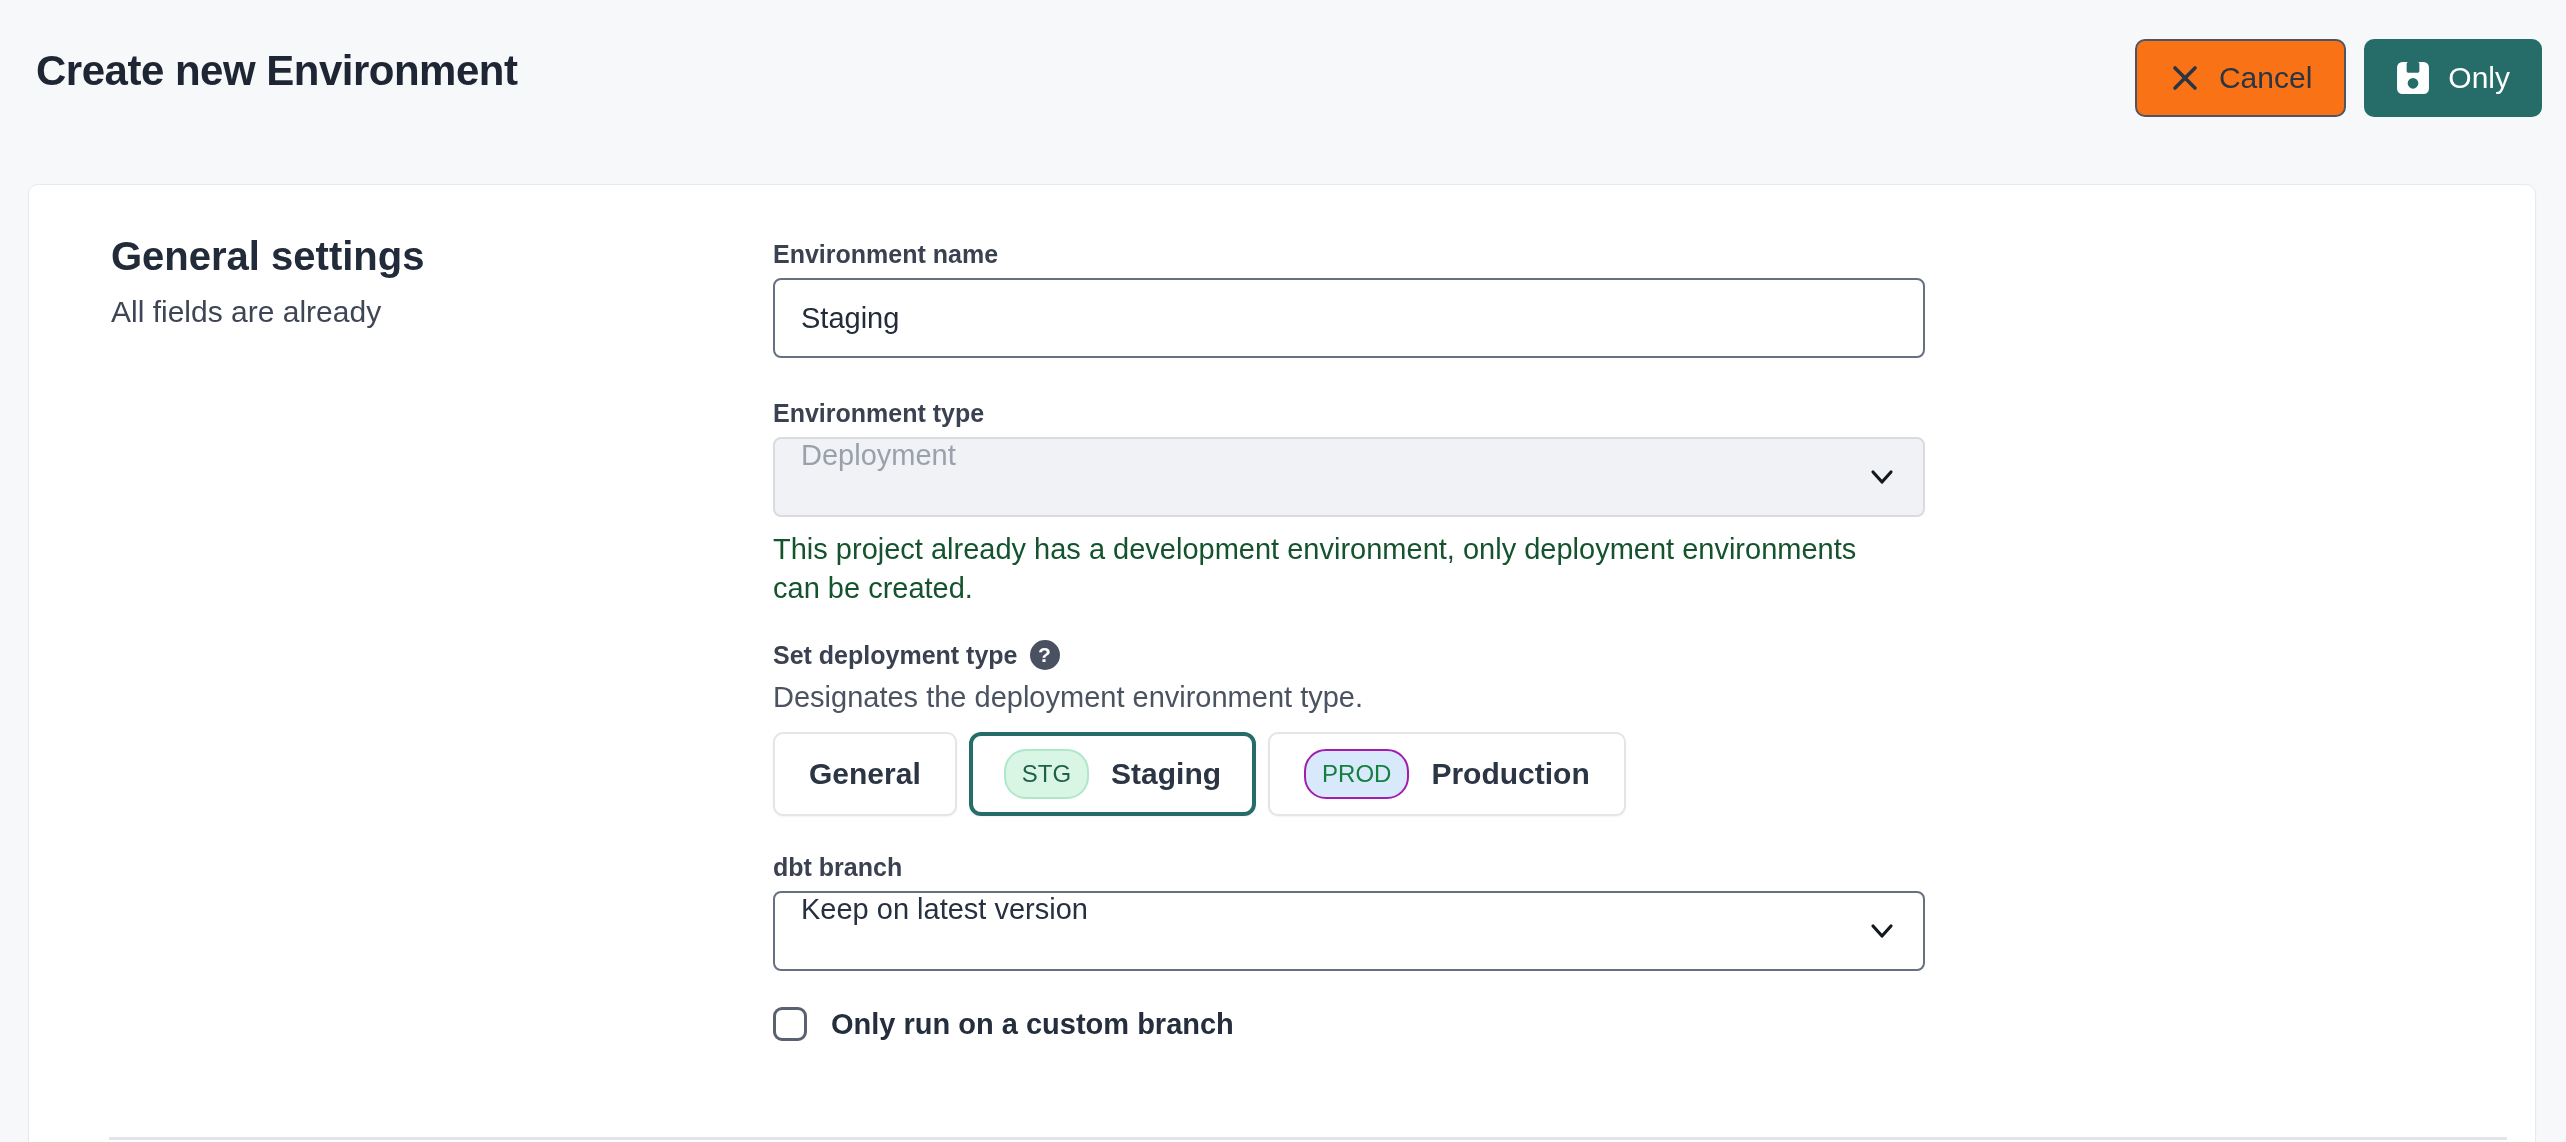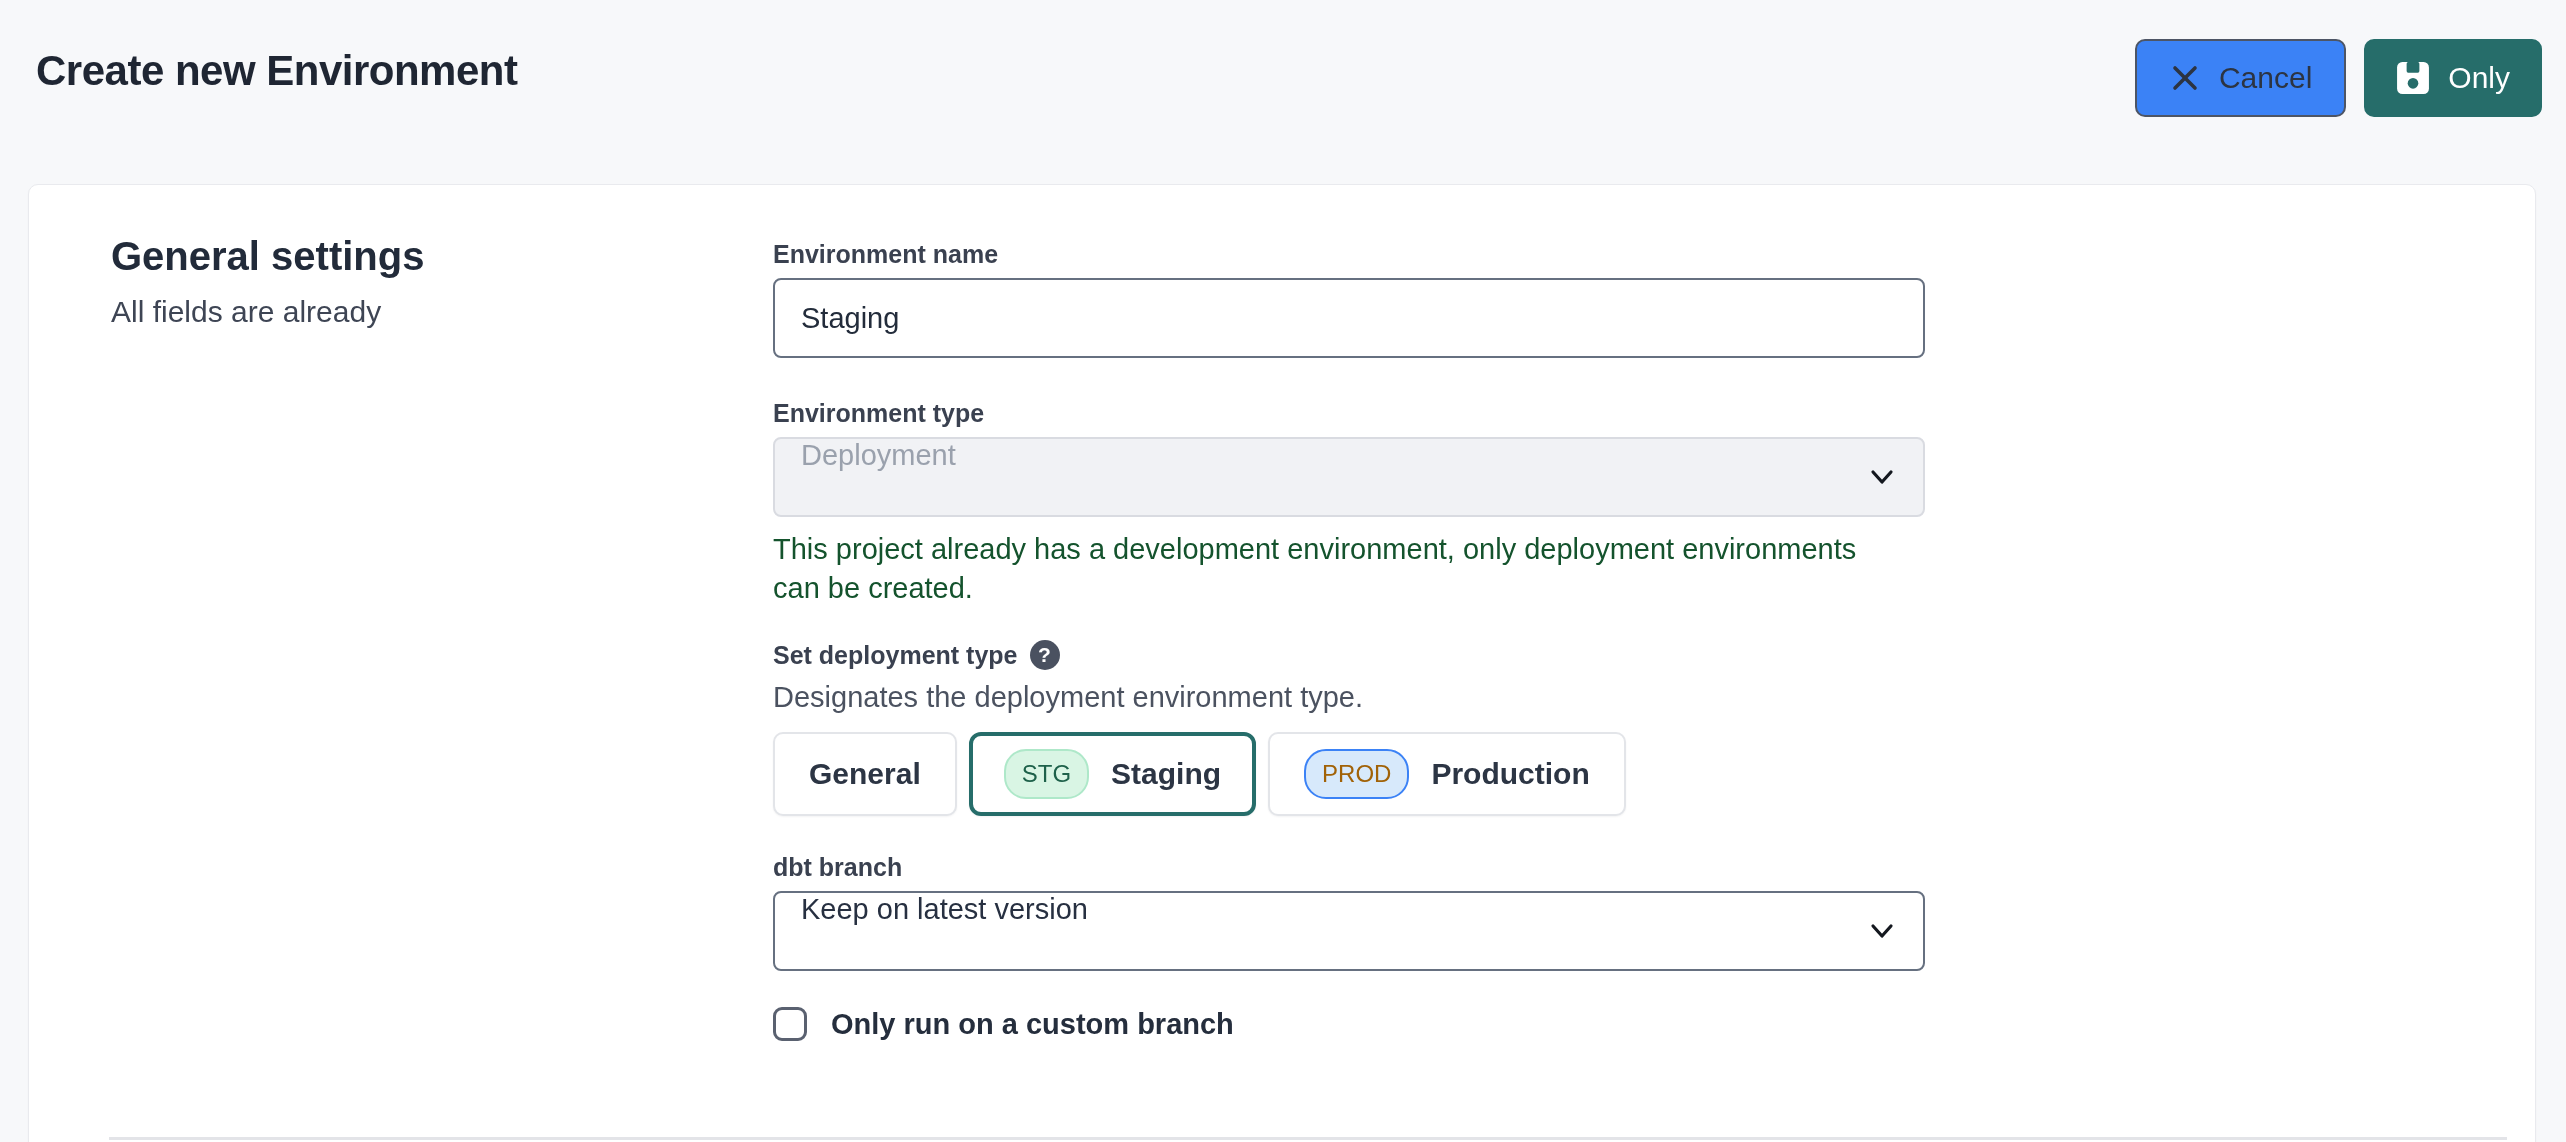--- a/index.html
+++ b/index.html
@@ -37,21 +37,21 @@
     align-items: center;
     gap: 18px;
     height: 78px;
     border-radius: 10px;
     font-size: 30px;
     font-weight: 500;
     cursor: pointer;
     font-family: inherit;
   }
   .btn-cancel {
-    background: #3b82f6;
+    background: #f97316;
     border: 2px solid #4d5565;
     color: #2c3442;
     padding: 0 32px;
   }
   .btn-save {
     background: #266d6a;
     border: 2px solid #266d6a;
     color: #ffffff;
     padding: 0 30px;
   }
@@ -204,22 +204,22 @@
     font-size: 24px;
     font-weight: 500;
   }
   .badge-stg {
     background: #d9f5e4;
     border: 2px solid #aee8c9;
     color: #1e614a;
   }
   .badge-prod {
     background: #d7e9fb;
-    border: 2px solid #3b82f6;
-    color: #a16207;
+    border: 2px solid #a21caf;
+    color: #15803d;
   }
 
   .dbt-label { margin-top: 36px; }
 
   .checkbox-row {
     margin-top: 36px;
     display: flex;
     align-items: center;
     gap: 24px;
   }

